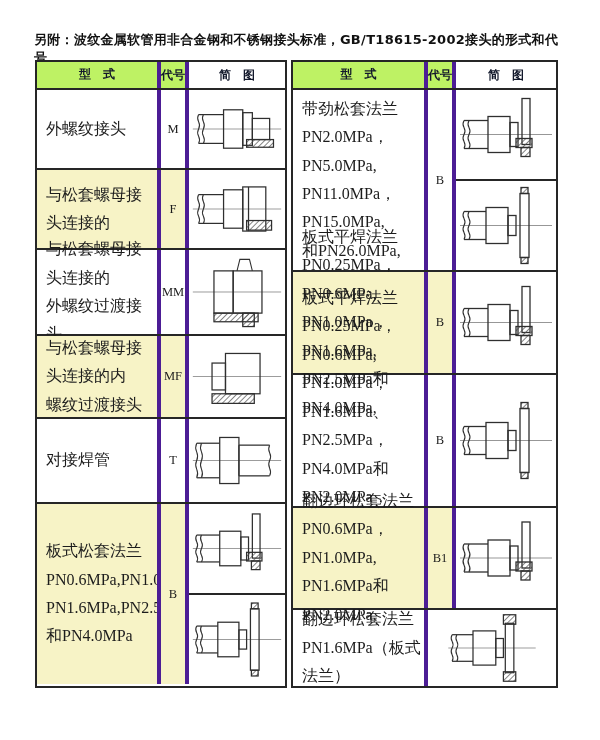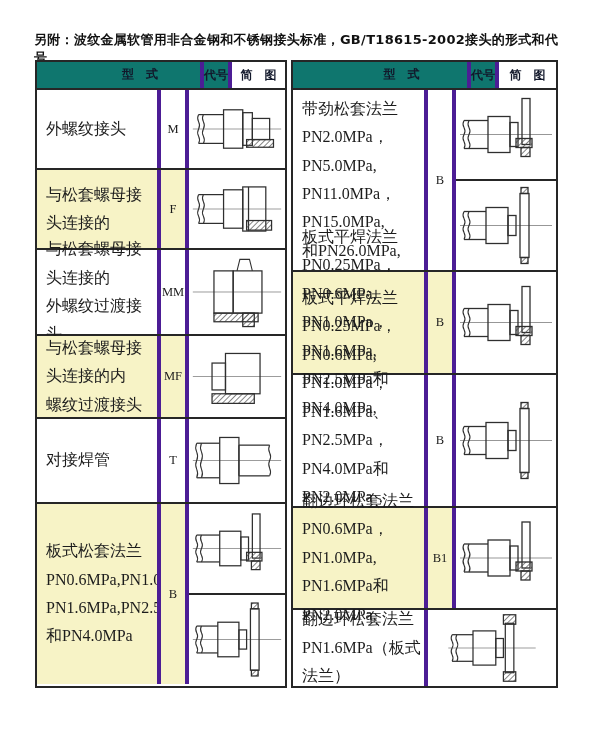--- a/index.html
+++ b/index.html
@@ -11,21 +11,21 @@
   .page-title {
     position:absolute; left:34px; top:31px; width:540px;
     font-family:"DejaVu Sans", sans-serif; font-weight:bold;
     font-size:13px; letter-spacing:0.3px; color:#111;
   }
   .tables { position:absolute; left:35px; top:60px; display:flex; gap:4px; }
   .tbl { border:2px solid #262626; background:#fff; }
   .tbl-left  { width:252px; }
   .tbl-right { width:267px; }
   .row { display:flex; border-top:2px solid #262626; }
-  .row.hdr { border-top:none; background:#0f766e; height:26px;padding-left:43px; }
+  .row.hdr { border-top:none; background:#bef264; height:26px; }
   .cell { border-left:4px solid #4c1d95; }
   .cell:first-child { border-left:none; }
   .c-type { display:flex; align-items:center; padding:2px 3px 2px 9px;
             font-size:16px; line-height:1.78; white-space:pre-line; }
   .c-code { display:flex; align-items:center; justify-content:center; font-size:12.5px; }
   .c-diag { flex:1; display:flex; flex-direction:column; background:#fff; }
   .tbl-left  .c-type { width:120px; } .tbl-left  .c-code { width:28px; }
   .tbl-right .c-type { width:131px; } .tbl-right .c-code { width:28px; }
   .hdr .cell { display:flex; align-items:center; justify-content:center;
                font-family:"DejaVu Sans", sans-serif; font-weight:bold;

